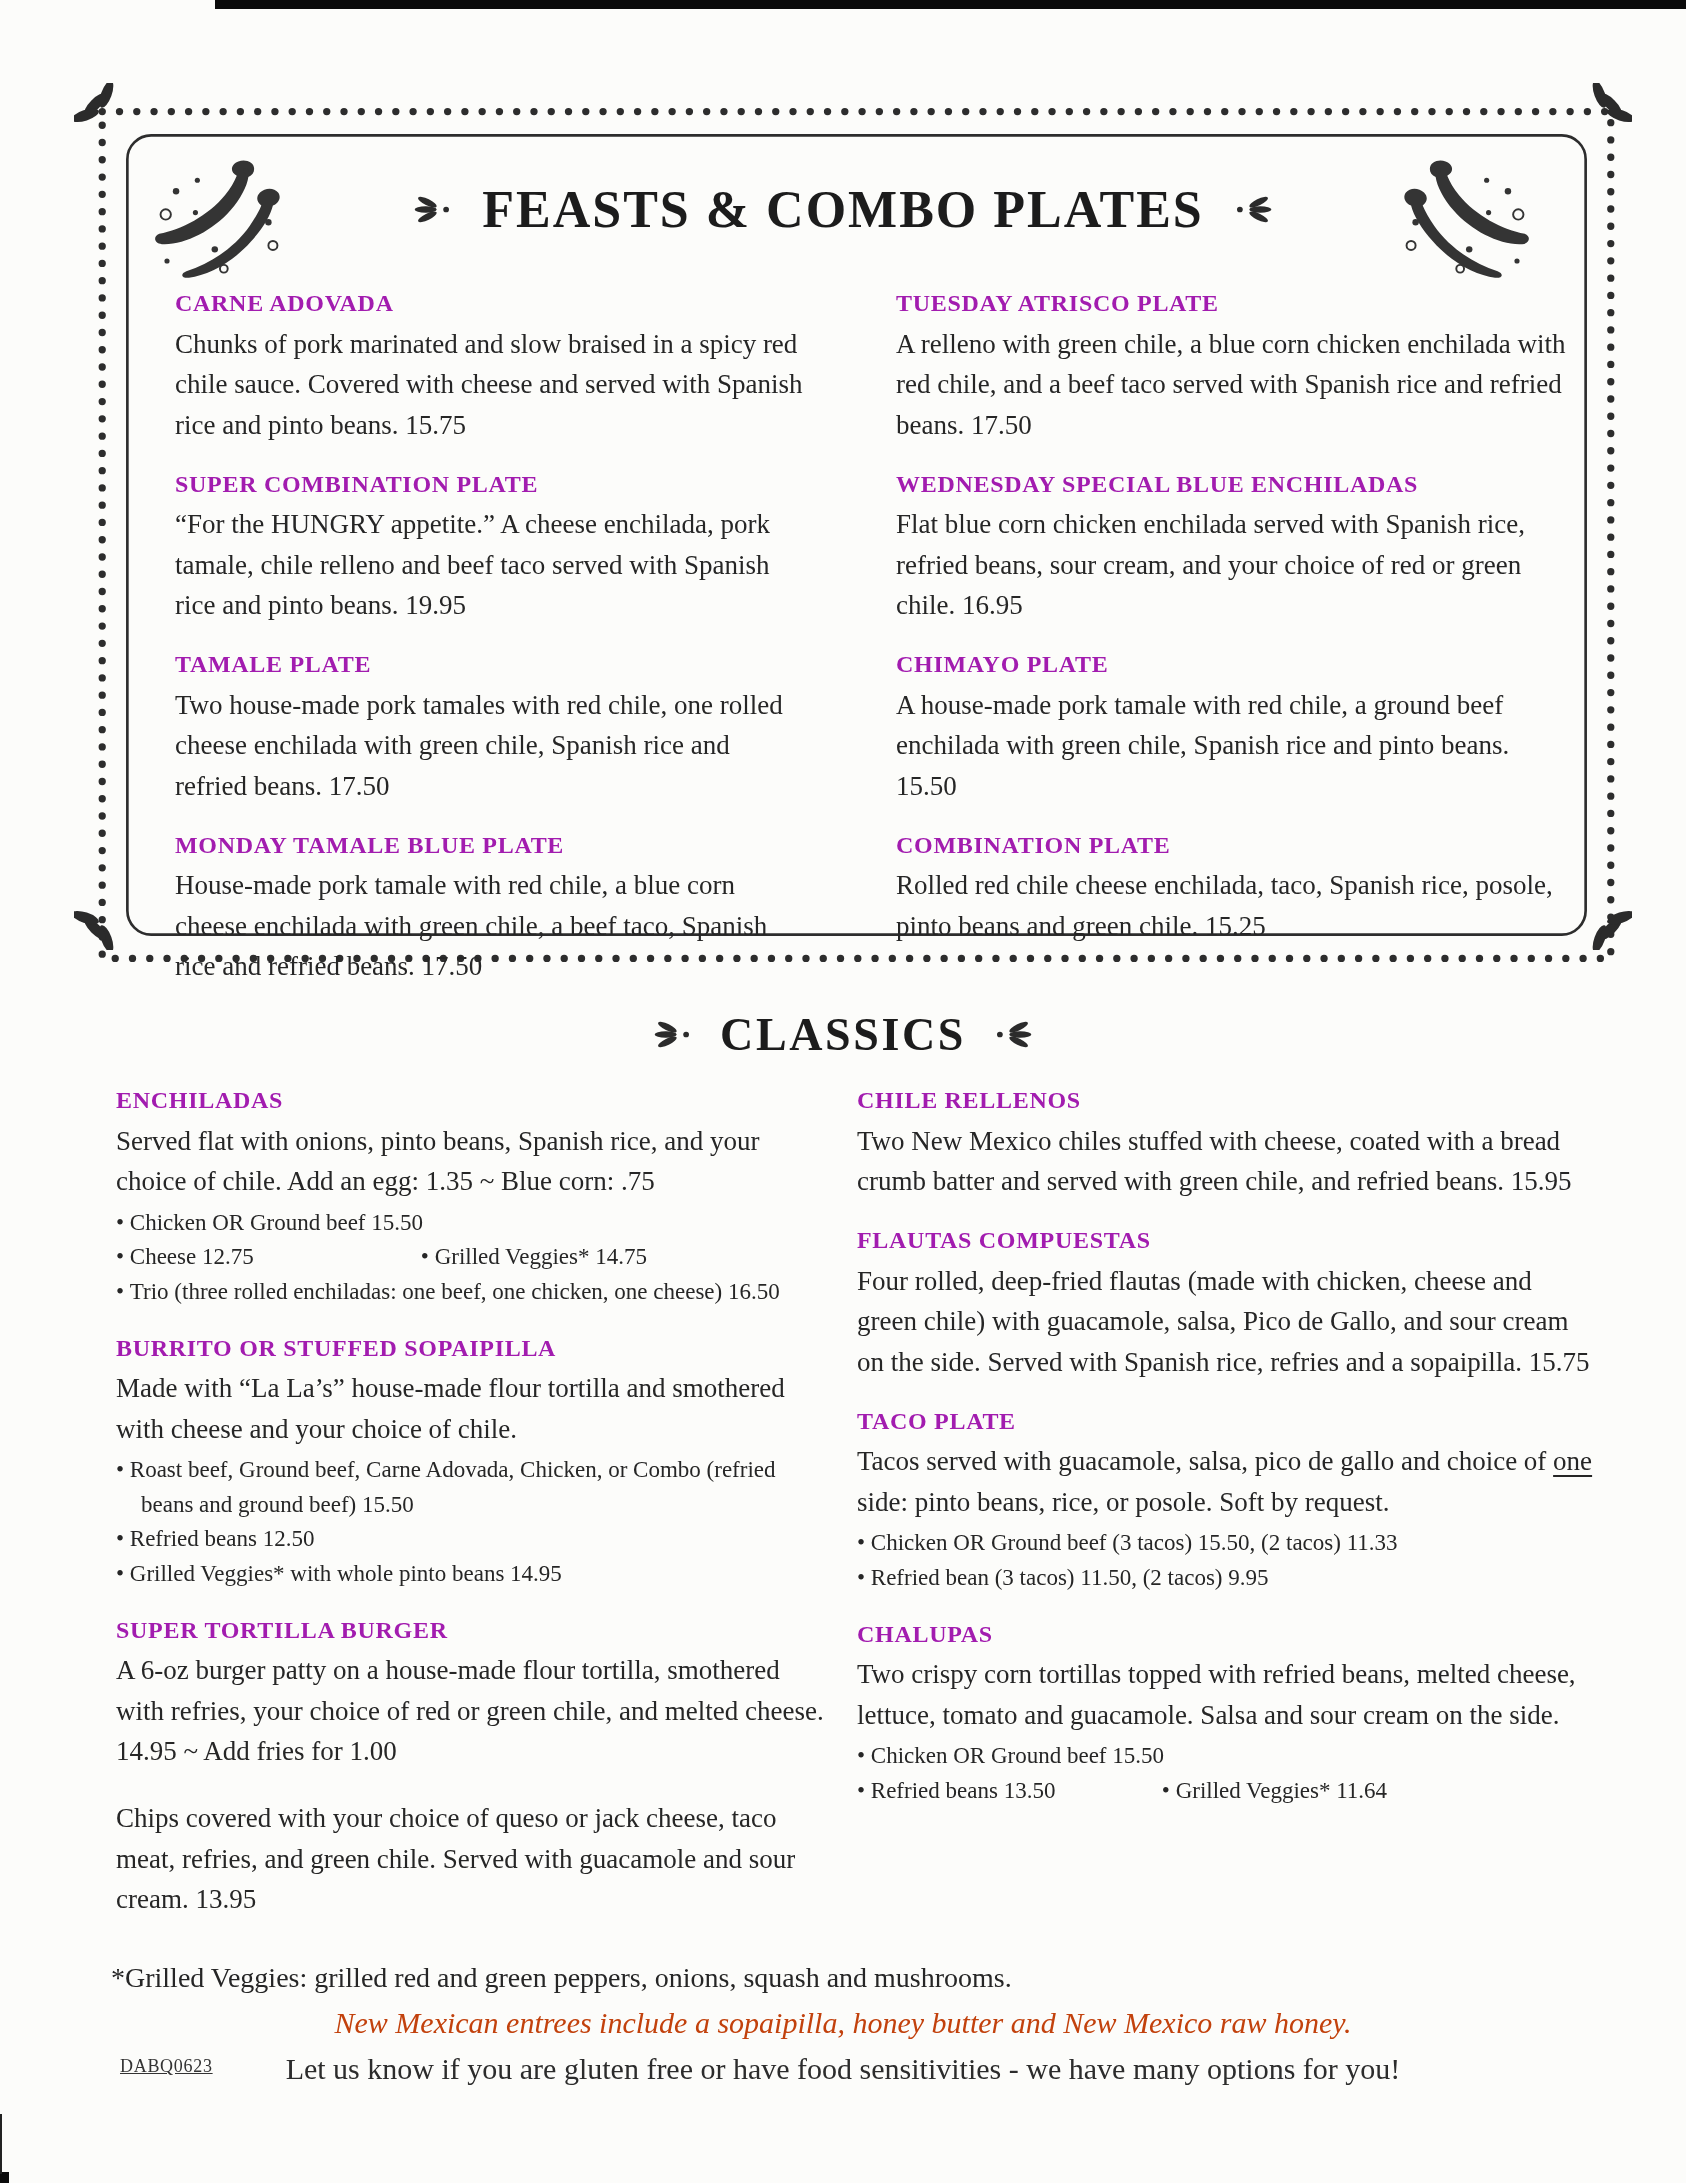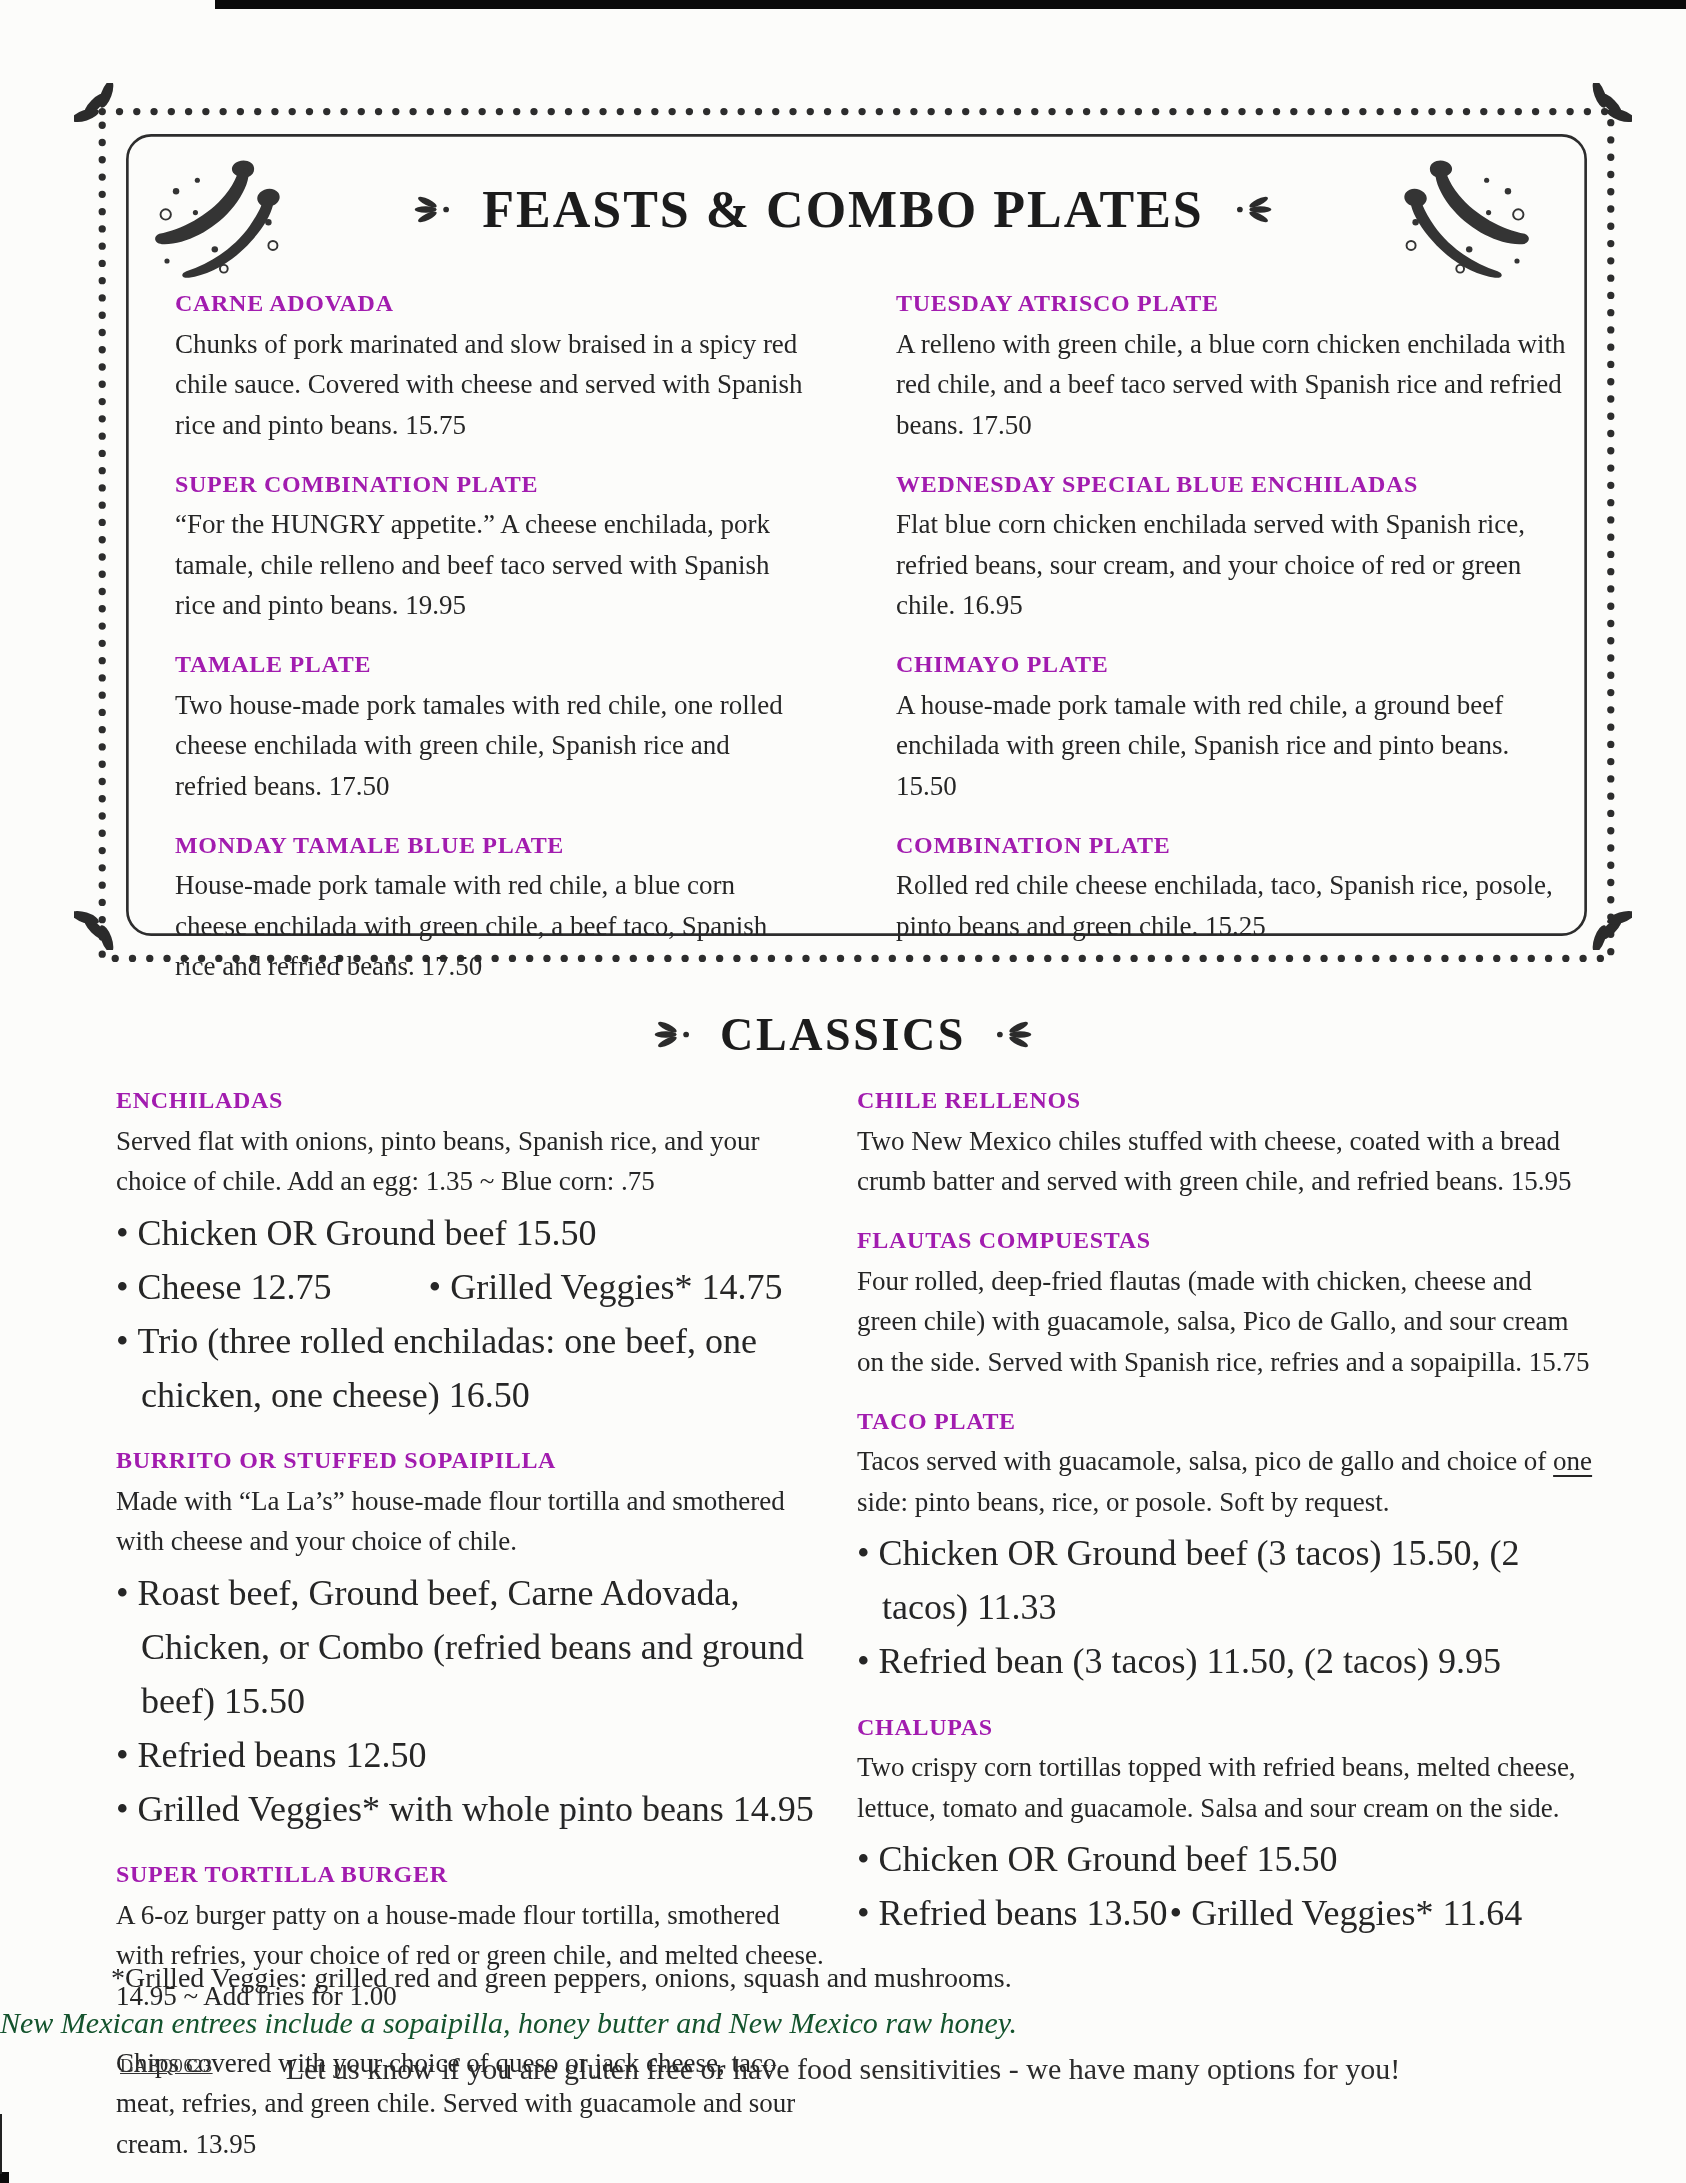--- a/index.html
+++ b/index.html
@@ -45,42 +45,42 @@
 
   .mi{margin:0 0 26.5px 0;}
   .mi:last-child{margin-bottom:0;}
   .mi-name{
     font-size:24px;font-weight:bold;color:#a21caf;
     letter-spacing:0.7px;margin:0 0 6.6px 0;line-height:1.08;
   }
   .mi-name.wrap2{max-width:556px;}
   .mi-desc{font-size:27px;line-height:1.5;margin:0;}
   .mi ul{margin:4px 0 0 0;padding:0;list-style:none;}
-  .mi li{font-size:36px;line-height:1.5;padding-left:25px;text-indent:-25px;}
+  .mi li{font-size:23px;line-height:1.5;padding-left:25px;text-indent:-25px;}
   .mi li::before{content:"\2022\00a0";}
   .cell-first{display:inline-block;min-width:291px;text-indent:0;}
   .cell-second::before{content:"\2022\00a0";}
   .u{text-decoration:underline;text-underline-offset:4.6px;text-decoration-thickness:2px;}
 
   
   .classics-title-row{
     position:absolute;left:0;right:0;top:1008px;
     display:flex;align-items:center;justify-content:center;gap:20px;
   }
   .classics-title{
     font-size:46px;font-weight:bold;color:#1c1c1c;
     letter-spacing:2.6px;margin:0;white-space:nowrap;
   }
   .cl-left{left:116px;top:1088px;width:715px;}
   .cl-right{left:857px;top:1088px;width:738px;}
 
   
   .veggie-note{position:absolute;left:101px;top:1952px;font-size:28px;margin:10px;}
-  .foot-line1{position:absolute;left:0;right:0;top:2006px;text-align:left;
-    font-size:30px;font-style:italic;margin:0;color:#14532d;}
+  .foot-line1{position:absolute;left:0;right:0;top:2006px;text-align:center;
+    font-size:30px;font-style:italic;margin:0;color:#c2410c;}
   .foot-line2{position:absolute;left:0;right:0;top:2051px;text-align:center;
     font-size:30px;margin:1px;color:#2c2c2c;}
   .doc-code{position:absolute;left:120px;top:2056px;font-size:18px;letter-spacing:0.7px;color:#333;text-decoration:underline;}
 </style>
 </head>
 <body>
 
 <div class="page">
 
   <div class="scan-top"></div>

